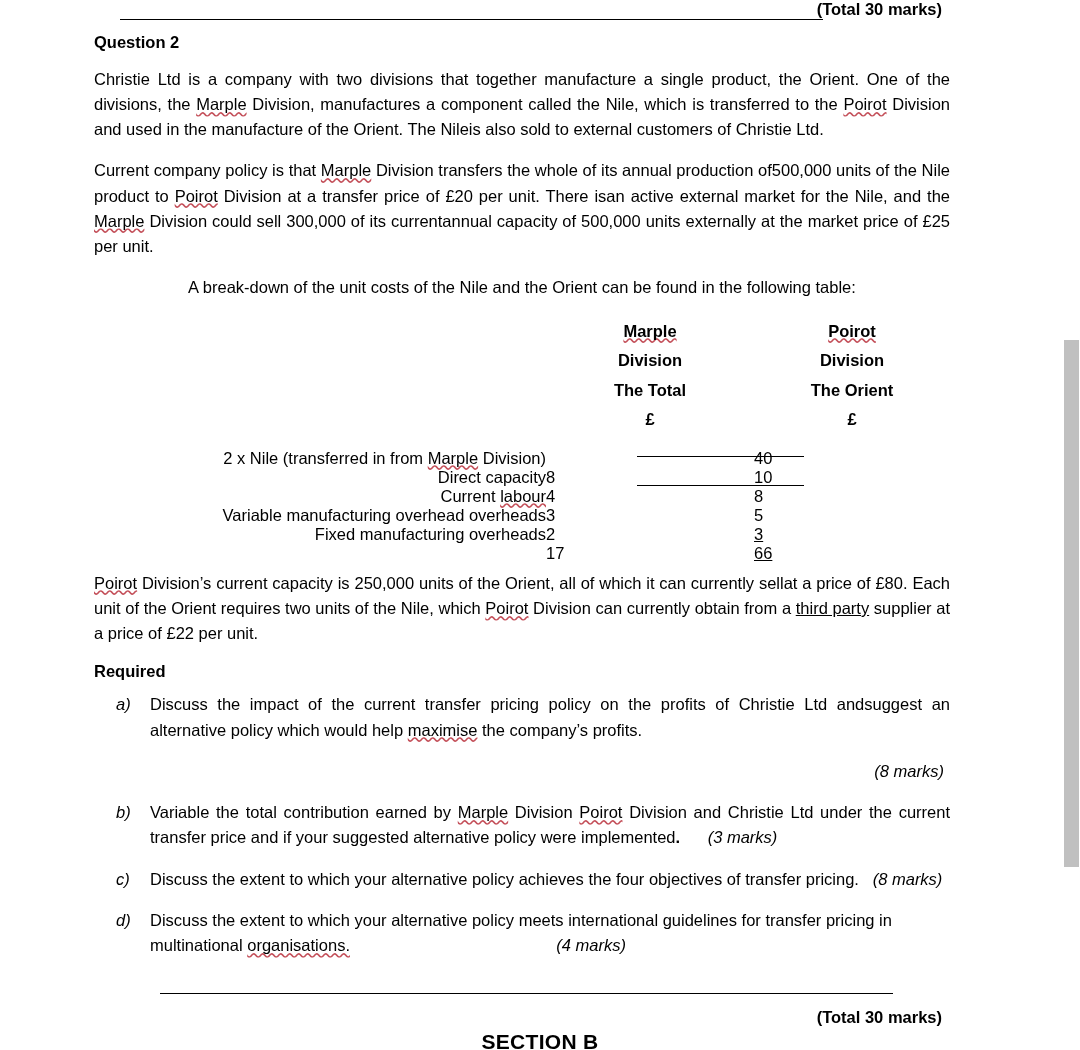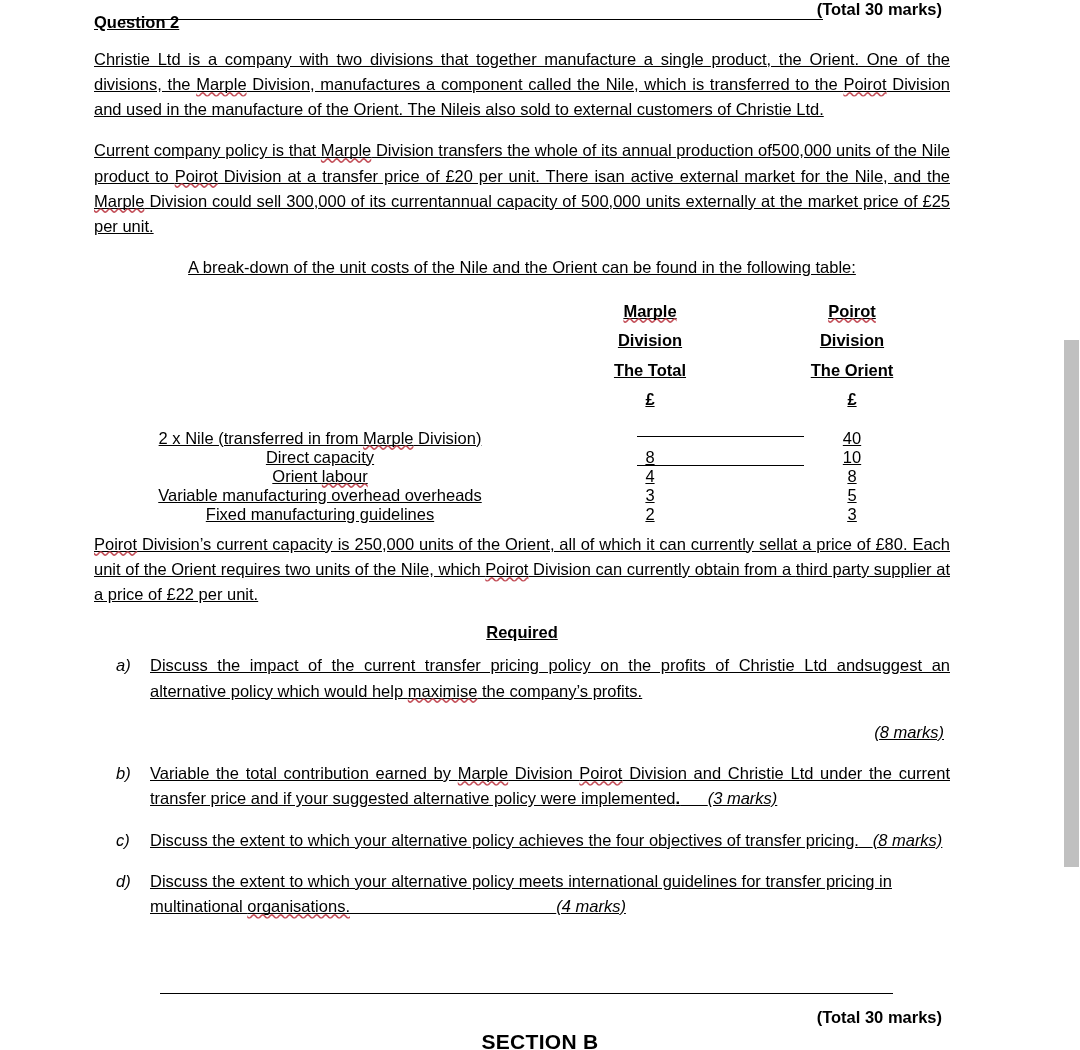--- a/index.html
+++ b/index.html
@@ -37,23 +37,22 @@
     left: 0; top: 0px;
     width: 942px;
     text-align: right;
     font-weight: bold;
     font-size: 16.5px;
   }
 
   .content {
     position: absolute;
     left: 94px;
-    top: 12px;
+    top: 32px;
     width: 856px;
-    text-decoration: underline;
   }
 
   h1.qtitle {
     font-size: 16.5px;
     font-weight: bold;
     margin: 0 0 14px 0;
     line-height: 1.25;
   }
 
   p.para {
@@ -93,23 +92,23 @@
   .col-b     { width: 196px; text-align: center; }
 
   .hdr-cell {
     font-weight: bold;
     text-align: center;
     line-height: 1.79;
     padding-bottom: 0;
   }
   .hdr-spacer { height: 14px; }
 
-  .row-label { text-align: center; padding: 4.6px 0 4.6px 8px; }
+  .row-label { text-align: right; padding: 4.6px 0 4.6px 8px; }
   .num {
-    text-align: center;
+    text-align: left;
     padding: 4.6px 0;
   }
   
   .num-a { padding-right: 66px; }
   .num-b { padding-right: 62px; }
   .ul-num { text-decoration: underline; text-decoration-thickness: 1.2px; }
 
   
   .tbl-rule {
     position: absolute;
@@ -117,21 +116,20 @@
     height: 0;
   }
   .tbl-rule.r1 { left: 543px; top: 139px; width: 167px; }
   .tbl-rule.r2 { left: 543px; top: 168px; width: 167px; }
 
   
   h2.required {
     font-size: 16.5px;
     font-weight: bold;
     margin: 10px 0 11px 0;
-    text-align: center;
   }
 
   ol.reqlist {
     list-style: none;
     margin: 0;
     padding: 0;
   }
   ol.reqlist li {
     position: relative;
     margin: 0 0 16px 0;
@@ -257,33 +255,38 @@
             <td class="row-label"><span>2 x Nile (transferred in from </span><span class="spell">Marple</span><span> Division)</span></td>
             <td class="num num-a"></td>
             <td class="num num-b">40</td>
           </tr>
           <tr>
             <td class="row-label"><span>Direct capacity</span></td>
             <td class="num num-a">8</td>
             <td class="num num-b">10</td>
           </tr>
           <tr>
-            <td class="row-label"><span>Orient </span><span class="spell">labour</span></td>
+            <td class="row-label"><span>Current </span><span class="spell">labour</span></td>
             <td class="num num-a">4</td>
             <td class="num num-b">8</td>
           </tr>
           <tr>
             <td class="row-label"><span>Variable manufacturing overhead overheads</span></td>
             <td class="num num-a">3</td>
             <td class="num num-b">5</td>
           </tr>
           <tr>
-            <td class="row-label"><span>Fixed manufacturing guidelines</span></td>
+            <td class="row-label"><span>Fixed manufacturing overheads</span></td>
             <td class="num num-a">2</td>
             <td class="num num-b ul-num">3</td>
+          </tr>
+          <tr>
+            <td class="row-label"></td>
+            <td class="num num-a">17</td>
+            <td class="num num-b ul-num">66</td>
           </tr>
         </tbody>
       </table>
       <div class="tbl-rule r1"></div>
       <div class="tbl-rule r2"></div>
     </div>
 
     <p class="para"><span class="spell">Poirot</span><span> Division’s current capacity is 250,000 units of the Orient, all of which it can currently sellat a price of £80. Each unit of the Orient requires two units of the Nile, which </span><span class="spell">Poirot</span><span> Division can currently obtain from a </span><span class="grammar-ul">third party</span><span> supplier at a price of £22 per unit.</span></p>
 
     <h2 class="required">Required</h2>

